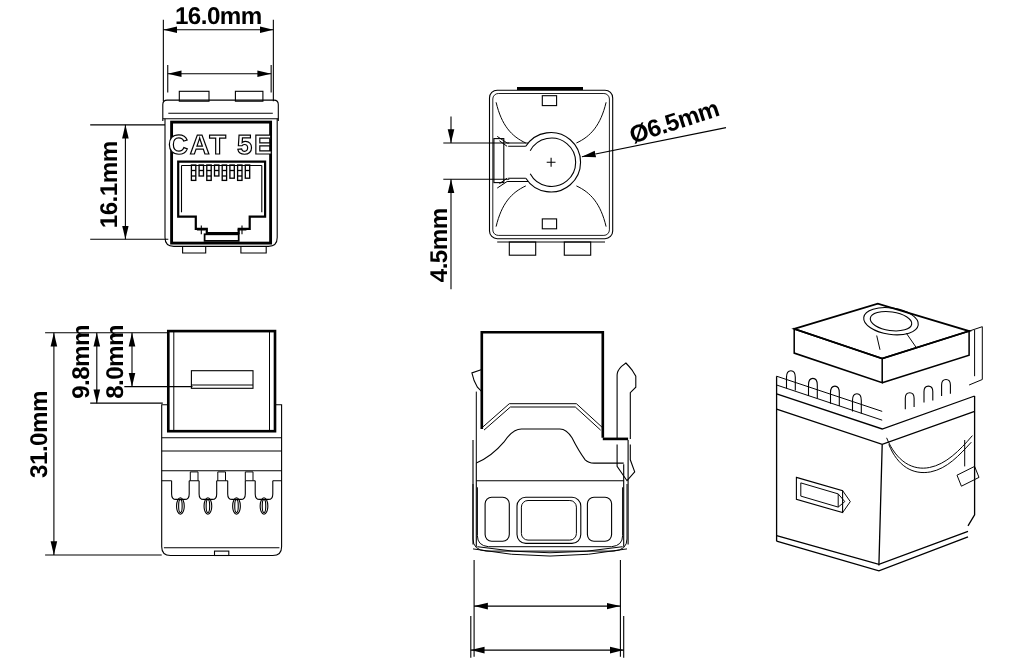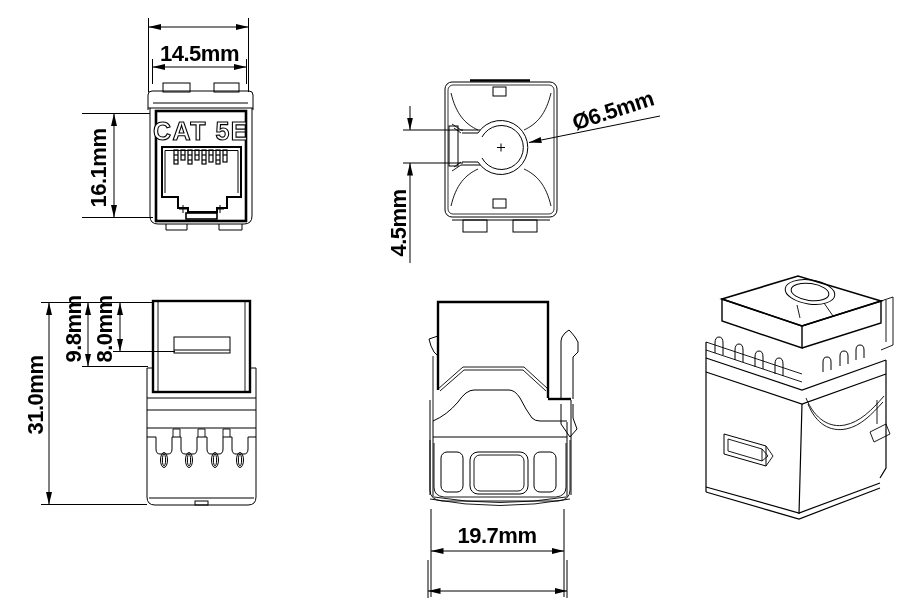--- a/index.html
+++ b/index.html
@@ -232,21 +232,20 @@
 
     <line x1="431" y1="509" x2="431" y2="597"></line>
     <line x1="564" y1="509" x2="564" y2="597"></line>
     <line x1="428" y1="560" x2="428" y2="598"></line>
     <line x1="567" y1="560" x2="567" y2="598"></line>
     <line x1="431" y1="551" x2="564" y2="551" marker-start="url(#arrS)" marker-end="url(#arrE)"></line>
     <line x1="428" y1="591" x2="567" y2="591" marker-start="url(#arrS)" marker-end="url(#arrE)"></line>
   </g>
 </svg>
 
-<div class="dim-label" style="left:149px;top:41px;width:101px">14.5mm</div>
+<div class="dim-label" style="left:148px;top:2px;width:101px">16.0mm</div>
 <div class="dim-label rot90" style="left:59px;top:155px;width:80px">16.1mm</div>
 <div class="dim-label rot18" style="left:568px;top:98px;width:90px">Ø6.5mm</div>
 <div class="dim-label rot90" style="left:359px;top:210px;width:80px">4.5mm</div>
 <div class="dim-label rot90" style="left:34px;top:316px;width:80px">9.8mm</div>
 <div class="dim-label rot90" style="left:65px;top:316px;width:80px">8.0mm</div>
 <div class="dim-label rot90" style="left:-4px;top:382px;width:80px">31.0mm</div>
-<div class="dim-label" style="left:446px;top:523px;width:102px">19.7mm</div>
 </div>
 
 </body></html>

